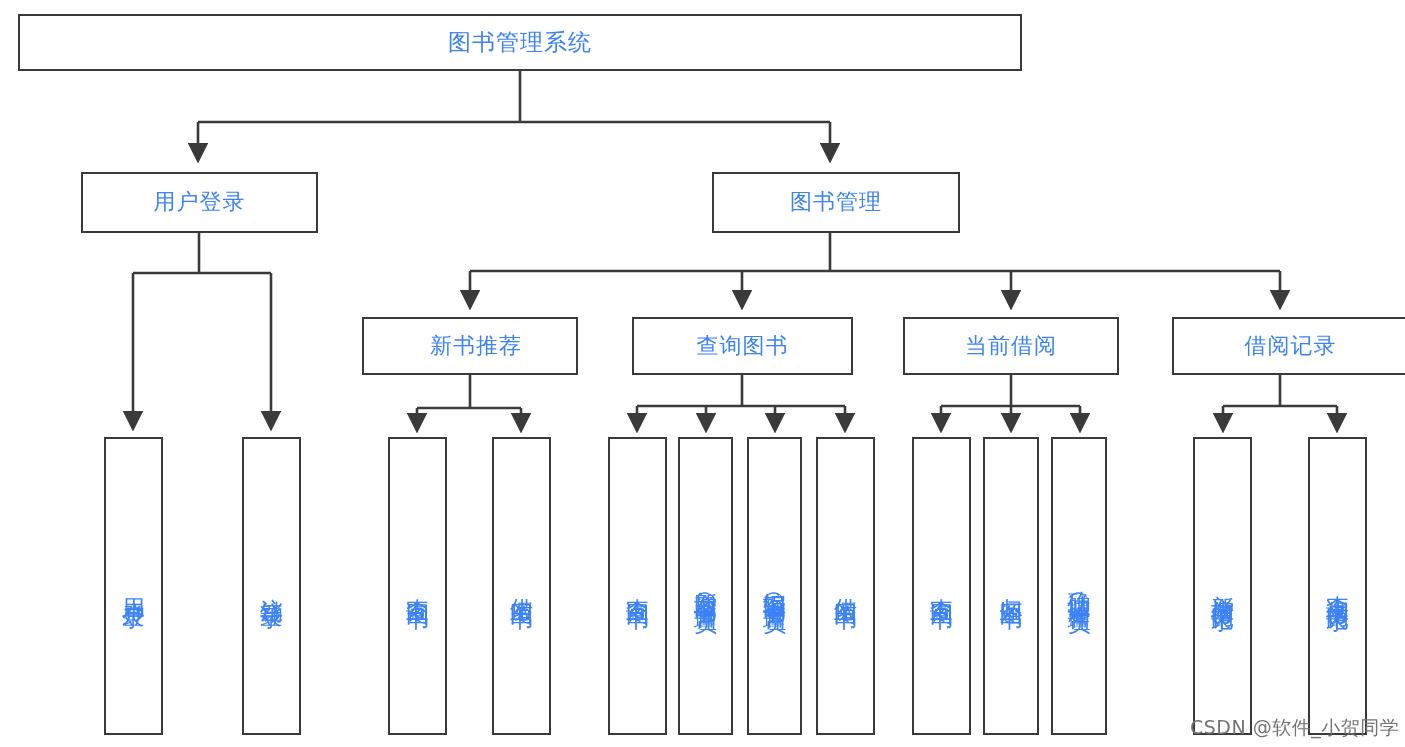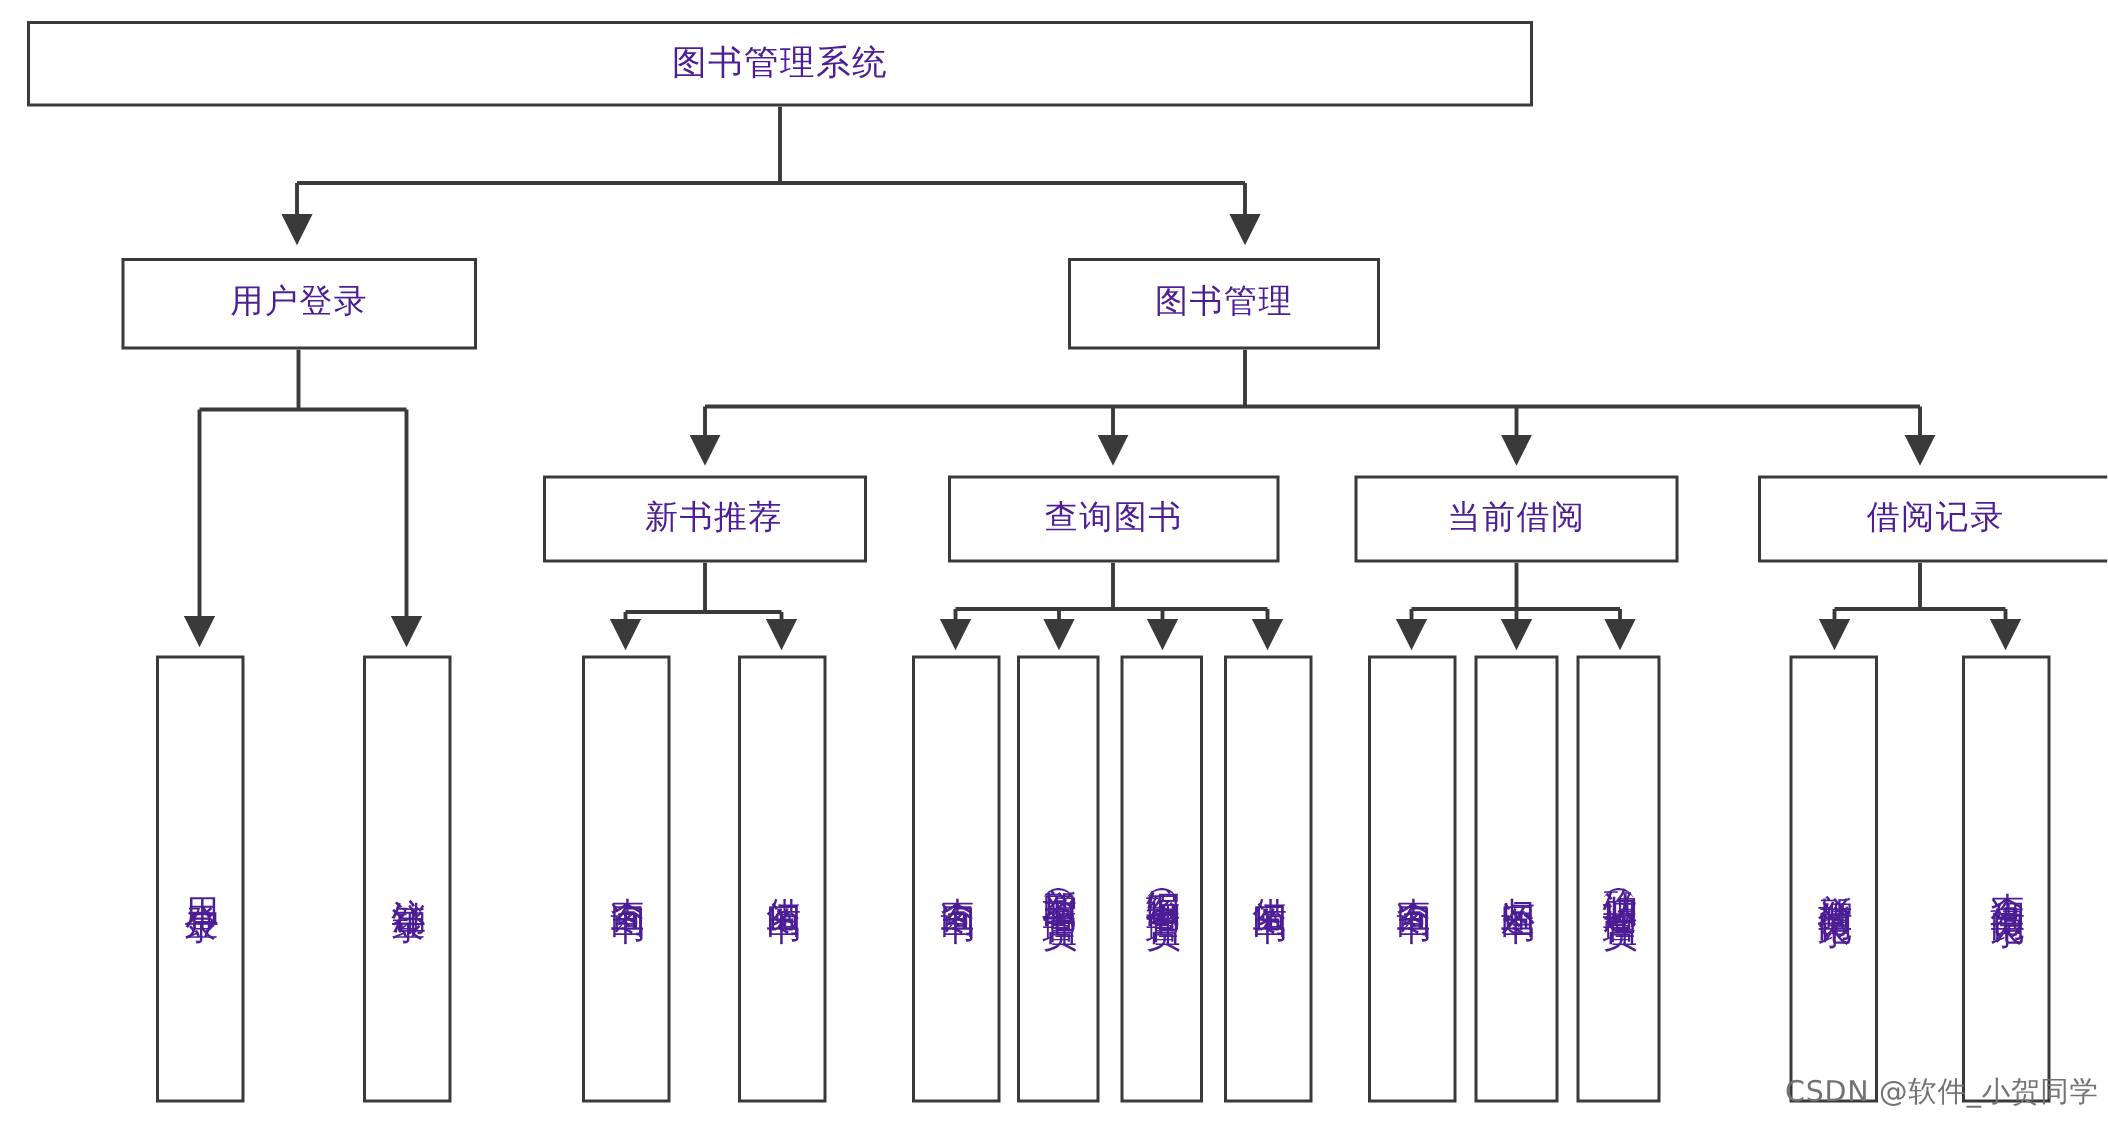--- a/index.html
+++ b/index.html
@@ -26,21 +26,21 @@
     pointer-events: none;
   }
   .node {
     position: absolute;
     box-sizing: border-box;
     border: 2.5px solid #3a3a3a;
     background: #ffffff;
     display: flex;
     align-items: center;
     justify-content: center;
-    color: #4c1d95;
+    color: #3b82f6;
   }
   .node-h {
     font-size: 22px;
     letter-spacing: 1px;
     line-height: 1.2;
   }
   .node-root {
     font-size: 23px;
   }
   .node-v {
@@ -121,21 +121,21 @@
     </g>
   </svg>
 
   <div class="node node-h node-root" style="left:18px; top:14px; width:1004px; height:57px;">
     <span>图书管理系统</span>
   </div>
 
   <div class="node node-h" style="left:81px; top:172px; width:237px; height:61px;">
     <span>用户登录</span>
   </div>
-  <div class="node node-h" style="left:712px; top:172px; width:208px; height:61px;">
+  <div class="node node-h" style="left:712px; top:172px; width:248px; height:61px;">
     <span>图书管理</span>
   </div>
 
   <div class="node node-h" style="left:362px; top:317px; width:216px; height:58px;padding-left:12px;">
     <span>新书推荐</span>
   </div>
   <div class="node node-h" style="left:632px; top:317px; width:221px; height:58px;">
     <span>查询图书</span>
   </div>
   <div class="node node-h" style="left:903px; top:317px; width:216px; height:58px;text-align:center;">

